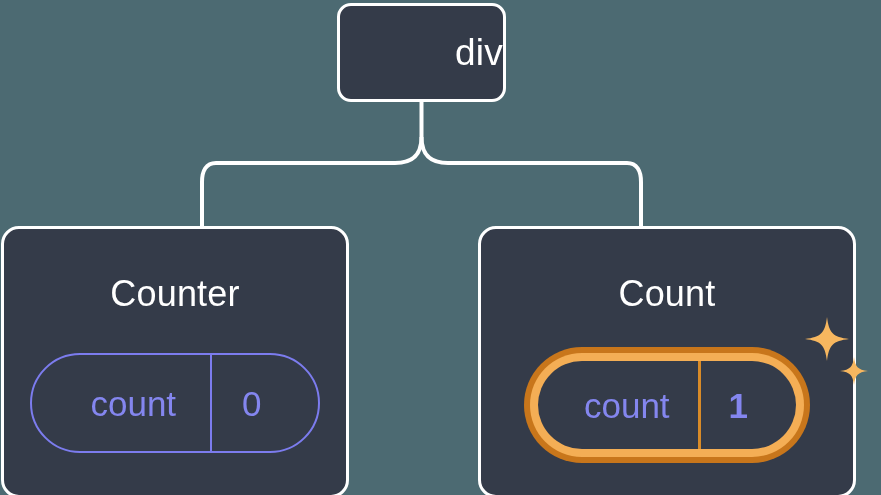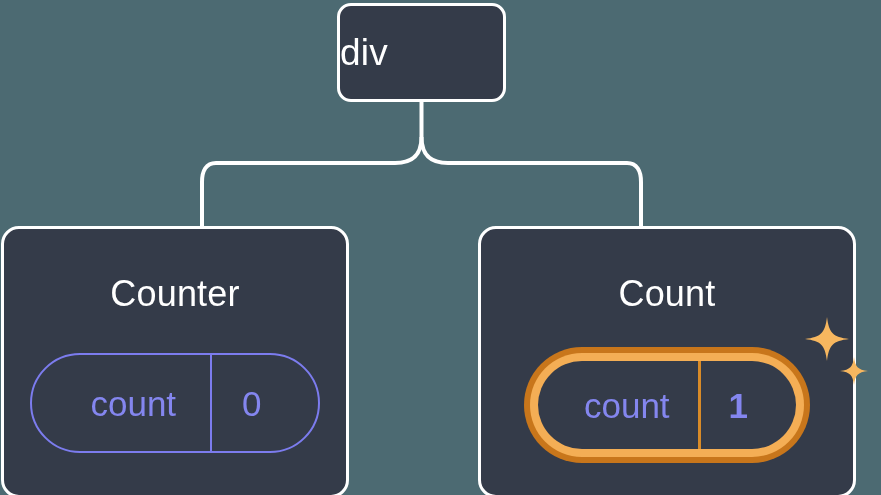--- a/index.html
+++ b/index.html
@@ -40,21 +40,21 @@
     border-radius: 18px;
   }
   .node-root {
     left: 337px;
     top: 3px;
     width: 169px;
     height: 99px;
     border-radius: 14px;
     display: flex;
     align-items: center;
-    justify-content: flex-start;
+    justify-content: flex-end;
   }
   .node-label-root {
     color: #ffffff;
     font-size: 37px;
     line-height: 1;
     letter-spacing: 0.2px;
   }
 
   .node-child {
     top: 226px;

